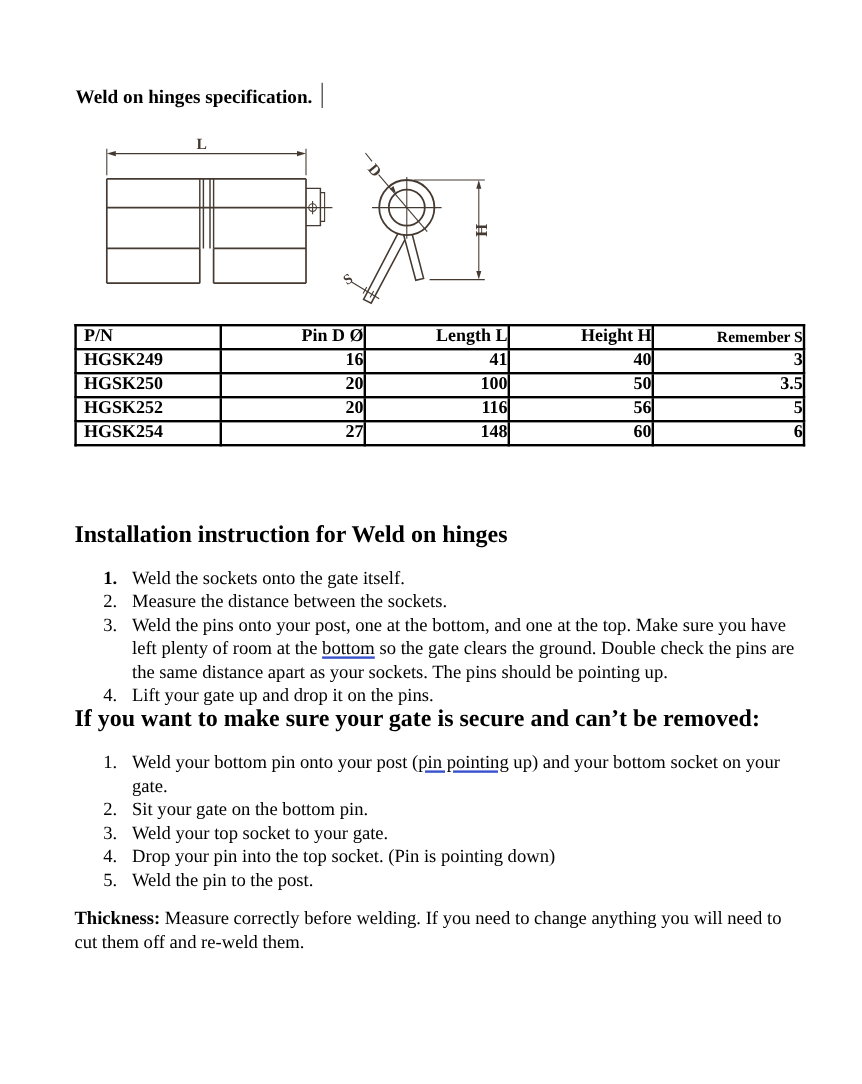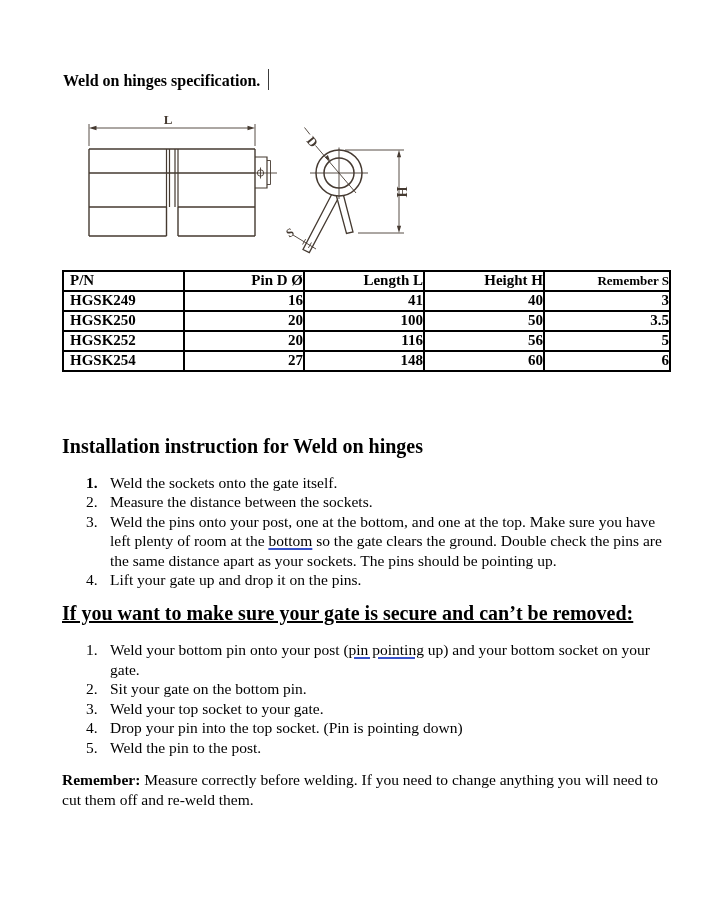--- a/index.html
+++ b/index.html
@@ -34,21 +34,21 @@
     border:2px solid #000;font-weight:bold;font-size:15px;
     height:18px;padding:0;text-align:right;vertical-align:middle;line-height:1.05;
   }
   .spec td.pn{text-align:left;padding-left:6px;}
   .spec td.small-h{font-size:13px;}
   .content{
     position:absolute;left:62px;top:437px;width:608px;
     font-size:15.5px;line-height:19.5px;
   }
   .hdr{font-weight:bold;font-size:20px;margin:0;}
-  .hdr.secure{margin-top:14px;text-decoration:underline;}
+  .hdr.secure{margin-top:0;}
   ol.steps{list-style:none;margin:16px 0 0 0;padding:0;}
   ol.steps.second{margin-top:17px;}
   ol.steps li{display:flex;padding-left:24px;}
   ol.steps .num{flex:0 0 24px;}
   ol.steps .num.bold{font-weight:bold;}
   ol.steps .step-text{flex:1 1 auto;}
   .u{
     text-decoration:underline;
     text-decoration-color:var(--grammar-underline,#3a53cc);
     text-decoration-thickness:1.5px;
@@ -205,15 +205,15 @@
     <li>
       <span class="num">4.</span>
       <span class="step-text">Drop your pin into the top socket. (Pin is pointing down)</span>
     </li>
     <li>
       <span class="num">5.</span>
       <span class="step-text">Weld the pin to the post.</span>
     </li>
   </ol>
 
-  <p class="remember"><span class="lbl">Remember:</span><span> Measure correctly before welding. If you need to change anything you will need to cut them off and re-weld them.</span></p>
+  <p class="remember"><span class="lbl">Thickness:</span><span> Measure correctly before welding. If you need to change anything you will need to cut them off and re-weld them.</span></p>
 
 </div>
 
 </body></html>

